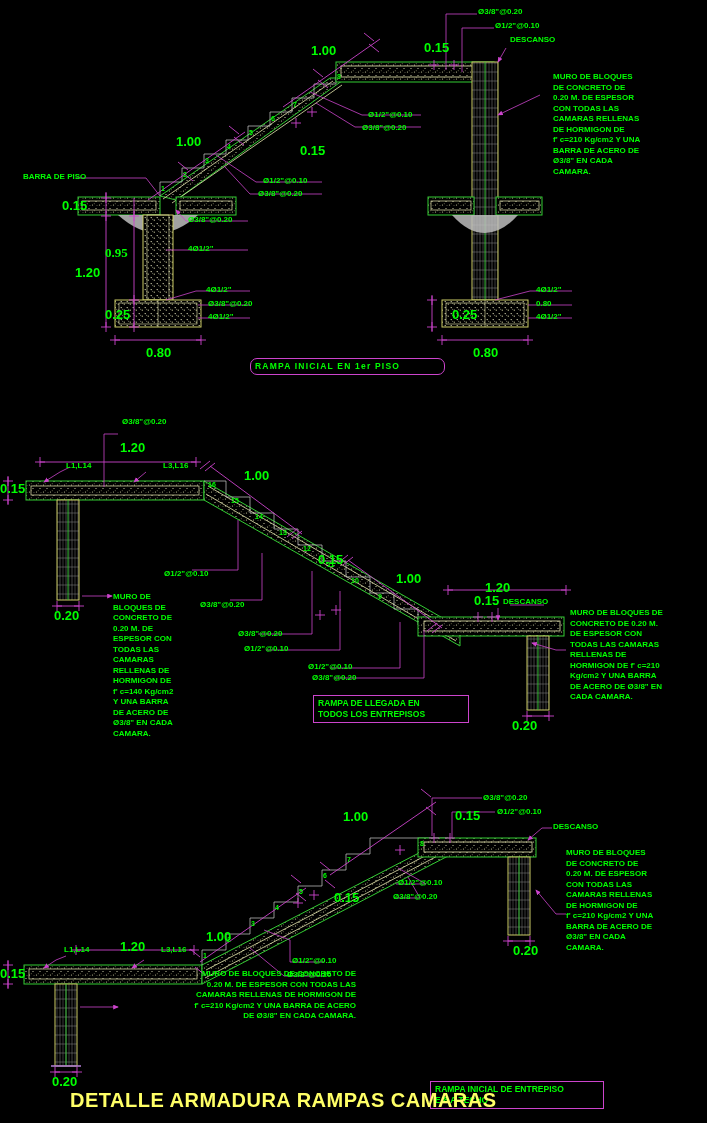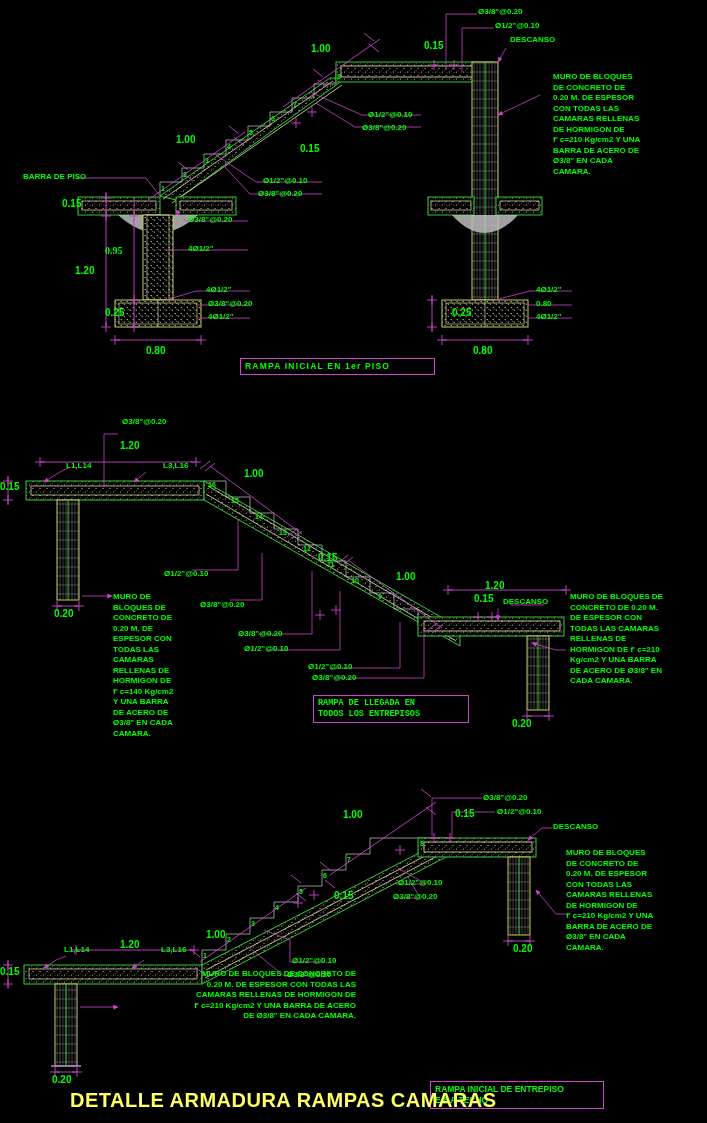--- a/index.html
+++ b/index.html
@@ -8,21 +8,21 @@
     width:707px;height:1123px;position:relative;overflow:hidden;
     font-family:"Liberation Sans",sans-serif;
     background:#000000;
   }
   #canvas{position:absolute;left:0;top:0;width:707px;height:1123px;}
   .lbl{
     position:absolute;color:#00ff00;font-family:"Liberation Sans",sans-serif;
     font-weight:bold;white-space:pre;line-height:1.0;letter-spacing:0px;
   }
   .lbl.sm{font-size:8px;}
-  .lbl.dim{font-size:10px;}
+  .lbl.dim{font-size:13px;}
   .lbl.num{font-size:7px;}
   .blk{
     position:absolute;color:#00ff00;font-weight:bold;font-size:8px;
     line-height:10.5px;white-space:pre-line;font-family:"Liberation Sans",sans-serif;
   }
   .titlebox{
     position:absolute;border:1px solid #cc44cc;color:#00ff00;
     font-weight:bold;font-size:8.5px;line-height:11px;padding:2px 4px;
     white-space:pre-line;font-family:"Liberation Sans",sans-serif;
     background:transparent;
@@ -389,21 +389,21 @@
 
 <div class="lbl num" style="left:161px;top:185px;">1</div>
 <div class="lbl num" style="left:183px;top:171px;">2</div>
 <div class="lbl num" style="left:205px;top:157px;">3</div>
 <div class="lbl num" style="left:227px;top:143px;">4</div>
 <div class="lbl num" style="left:249px;top:129px;">5</div>
 <div class="lbl num" style="left:271px;top:115px;">6</div>
 <div class="lbl num" style="left:293px;top:101px;">7</div>
 <div class="lbl num" style="left:337px;top:73px;">8</div>
 
-<div class="titlebox" style="left:240px;top:358px;width:185px;letter-spacing:1.2px;">RAMPA  INICIAL  EN  1er PISO</div>
+<div class="titlebox" style="left:250px;top:358px;width:185px;letter-spacing:1.2px;border-radius:7px;">RAMPA  INICIAL  EN  1er PISO</div>
 
 <div class="lbl sm" style="left:122px;top:418px;">Ø3/8"@0.20</div>
 <div class="lbl dim" style="left:120px;top:441px;">1.20</div>
 <div class="lbl sm" style="left:66px;top:462px;">L1,L14</div>
 <div class="lbl sm" style="left:163px;top:462px;">L3,L16</div>
 <div class="lbl dim" style="left:0px;top:482px;">0.15</div>
 <div class="lbl dim" style="left:244px;top:469px;">1.00</div>
 <div class="lbl sm" style="left:164px;top:570px;">Ø1/2"@0.10</div>
 <div class="lbl sm" style="left:200px;top:601px;">Ø3/8"@0.20</div>
 <div class="lbl dim" style="left:318px;top:553px;">0.15</div>
@@ -425,40 +425,40 @@
 ESPESOR CON
 TODAS LAS
 CAMARAS
 RELLENAS DE
 HORMIGON DE
 f' c=140 Kg/cm2
 Y UNA BARRA
 DE ACERO DE
 Ø3/8" EN CADA
 CAMARA.</div>
-<div class="blk" style="left:570px;top:592px;width:132px;">MURO DE BLOQUES DE
+<div class="blk" style="left:570px;top:608px;width:132px;">MURO DE BLOQUES DE
 CONCRETO DE 0.20 M.
 DE ESPESOR CON
 TODAS LAS CAMARAS
 RELLENAS DE
 HORMIGON DE f' c=210
 Kg/cm2 Y UNA BARRA
 DE ACERO DE Ø3/8" EN
 CADA CAMARA.</div>
 
 <div class="lbl num" style="left:208px;top:481px;">16</div>
 <div class="lbl num" style="left:231px;top:497px;">15</div>
 <div class="lbl num" style="left:255px;top:513px;">14</div>
 <div class="lbl num" style="left:279px;top:529px;">13</div>
 <div class="lbl num" style="left:303px;top:545px;">12</div>
 <div class="lbl num" style="left:327px;top:561px;">11</div>
 <div class="lbl num" style="left:351px;top:577px;">10</div>
 <div class="lbl num" style="left:378px;top:593px;">9</div>
 
-<div class="titlebox" style="left:313px;top:695px;width:146px;font-family:Liberation Mono, monospace;">RAMPA DE LLEGADA EN
+<div class="titlebox" style="left:313px;top:695px;width:146px;">RAMPA DE LLEGADA EN
 TODOS LOS ENTREPISOS</div>
 
 <div class="lbl sm" style="left:483px;top:794px;">Ø3/8"@0.20</div>
 <div class="lbl sm" style="left:497px;top:808px;">Ø1/2"@0.10</div>
 <div class="lbl sm" style="left:553px;top:823px;">DESCANSO</div>
 <div class="lbl dim" style="left:455px;top:809px;">0.15</div>
 <div class="lbl dim" style="left:343px;top:810px;">1.00</div>
 <div class="lbl sm" style="left:398px;top:879px;">Ø1/2"@0.10</div>
 <div class="lbl sm" style="left:393px;top:893px;">Ø3/8"@0.20</div>
 <div class="lbl dim" style="left:334px;top:891px;">0.15</div>

